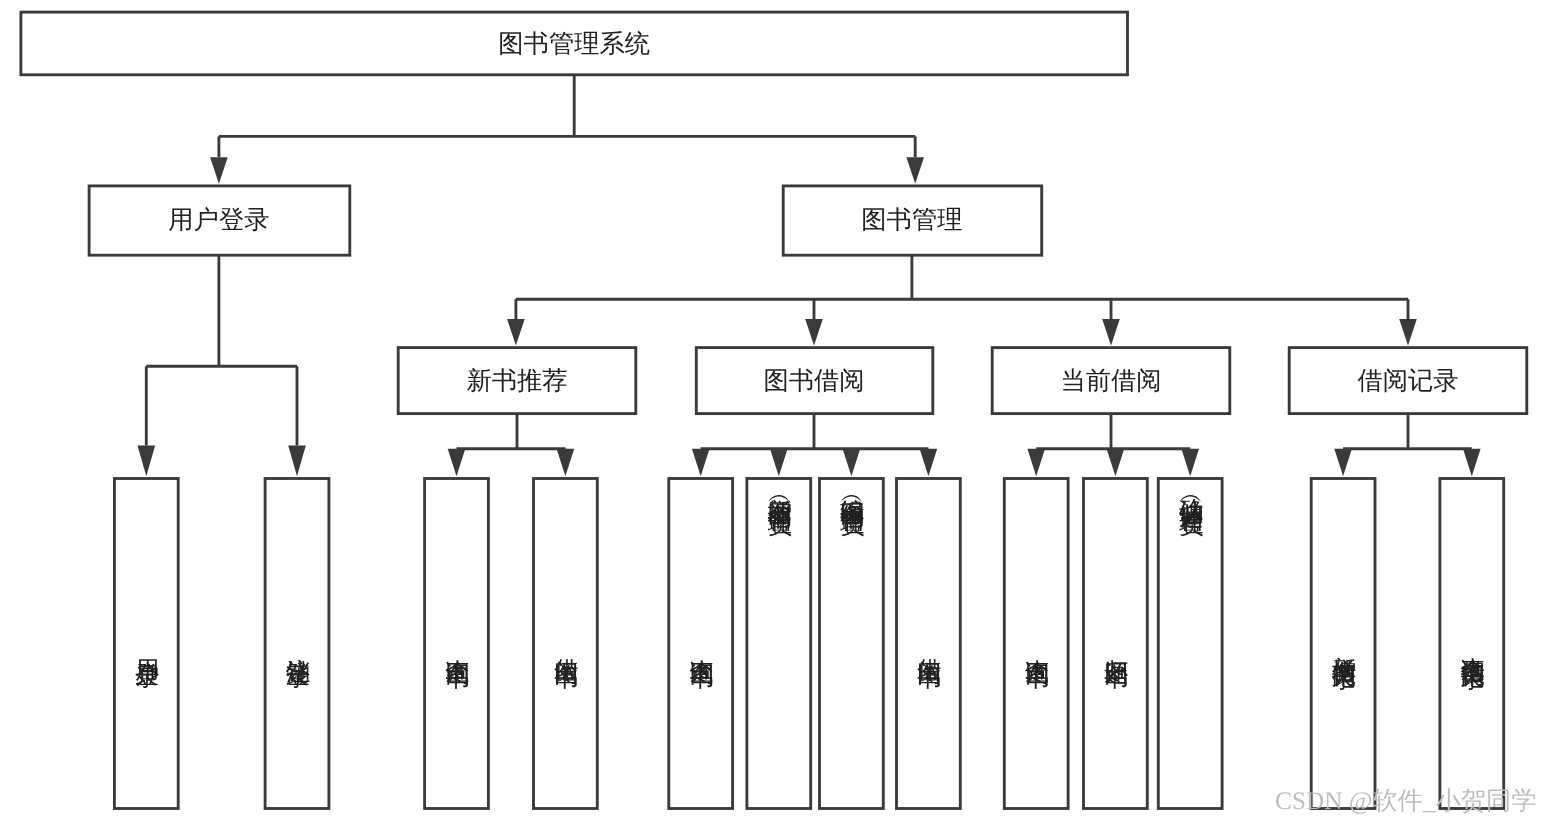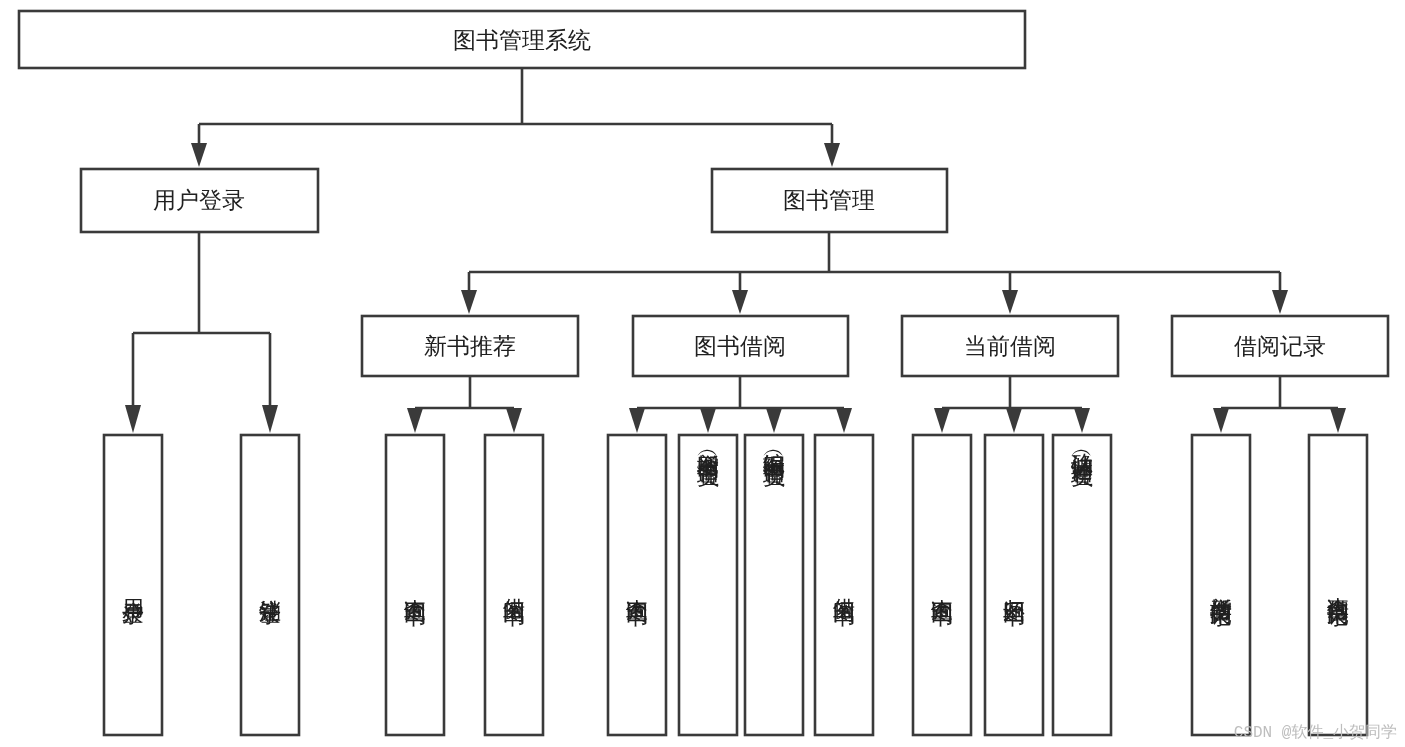--- a/index.html
+++ b/index.html
@@ -62,22 +62,22 @@
     line-height: 1.18;
     letter-spacing: 2px;
     color: #202020;
     white-space: nowrap;
     text-align: center;
   }
   .watermark {
     position: absolute;
     right: 8px;
     bottom: 4px;
-    font-family: Liberation Mono, monospace;
-    font-size: 16px;
+    font-family: Liberation Serif, serif;
+    font-size: 23px;
     color: #bdbdbd;
     white-space: nowrap;
     pointer-events: none;
   }
 </style>
 </head>
 <body>
 
 <div id="diagram-root">
 

